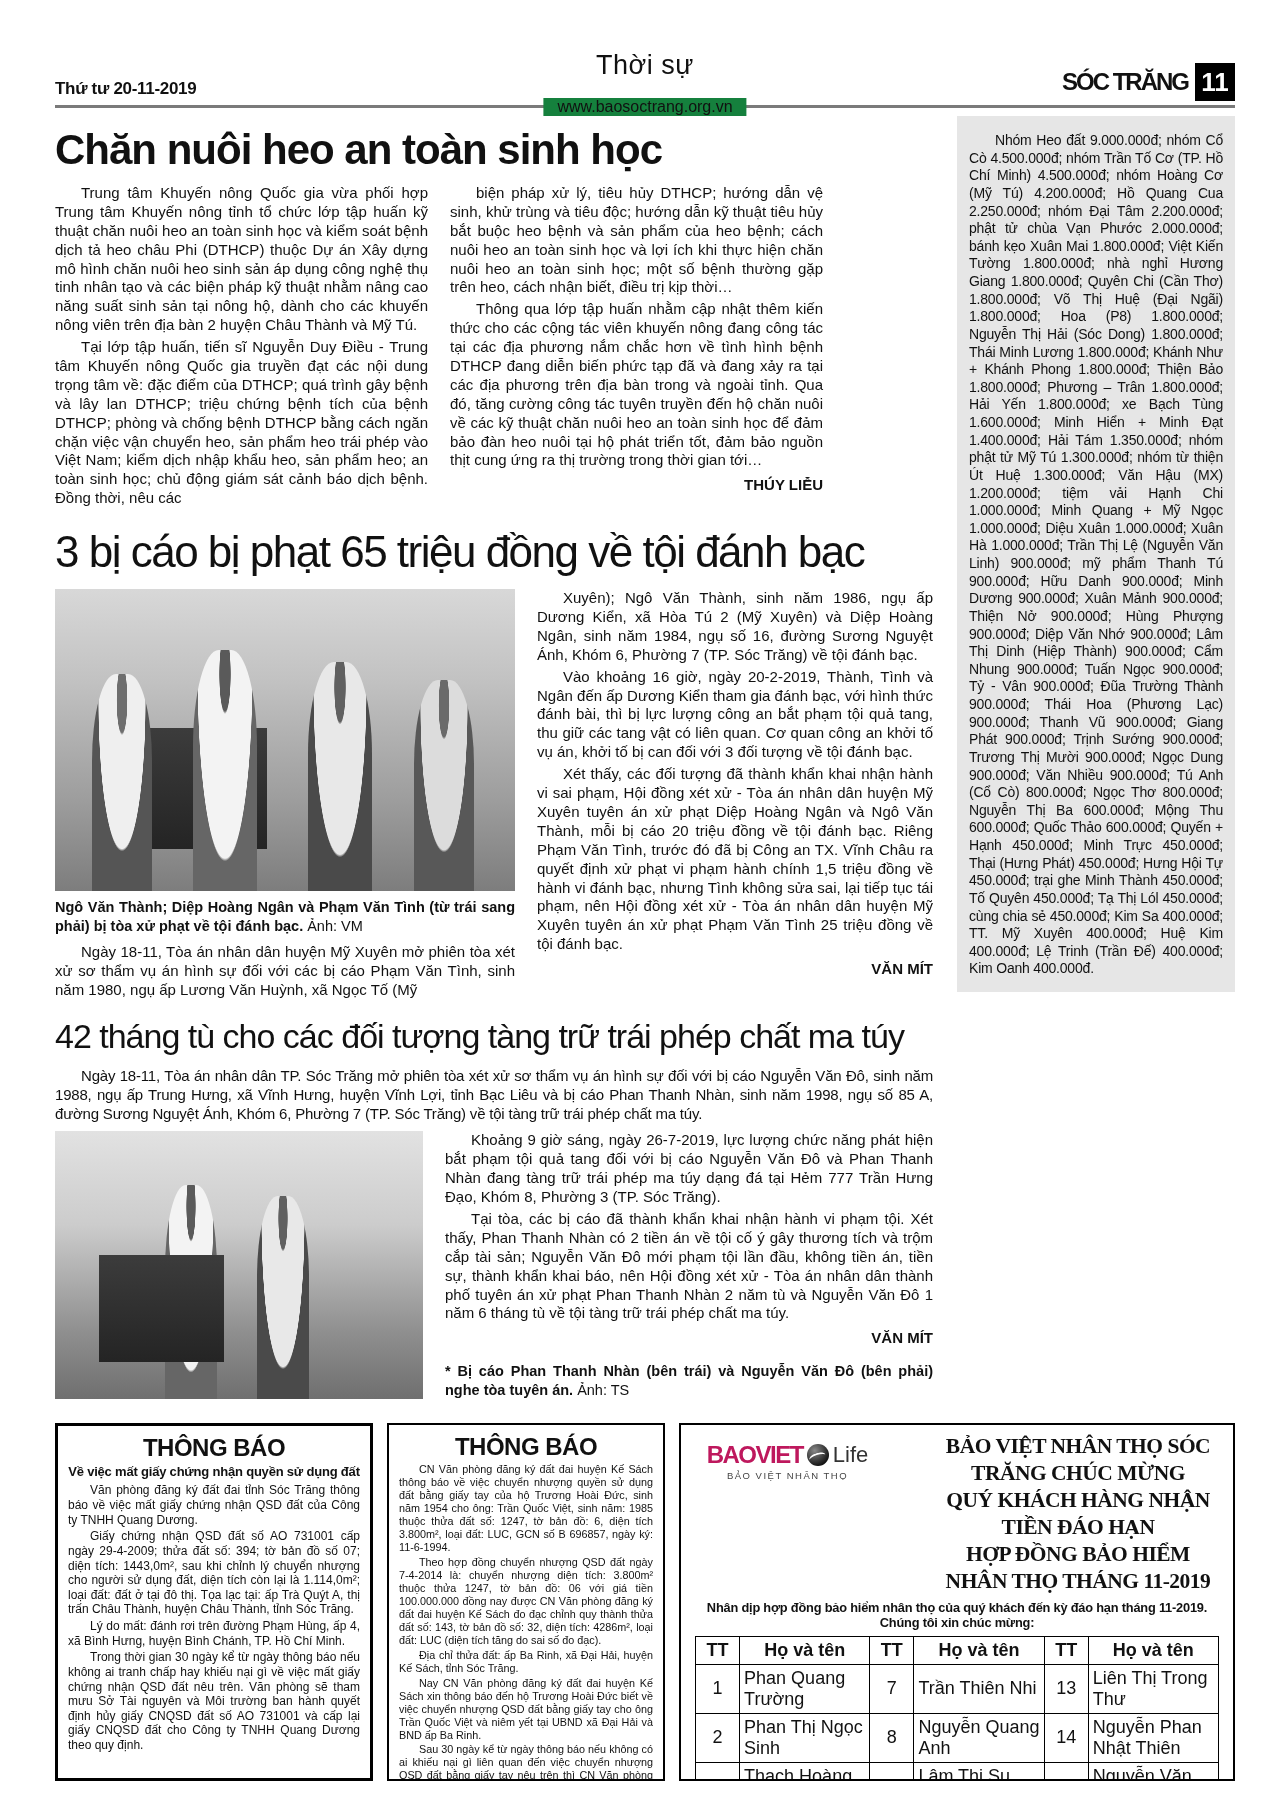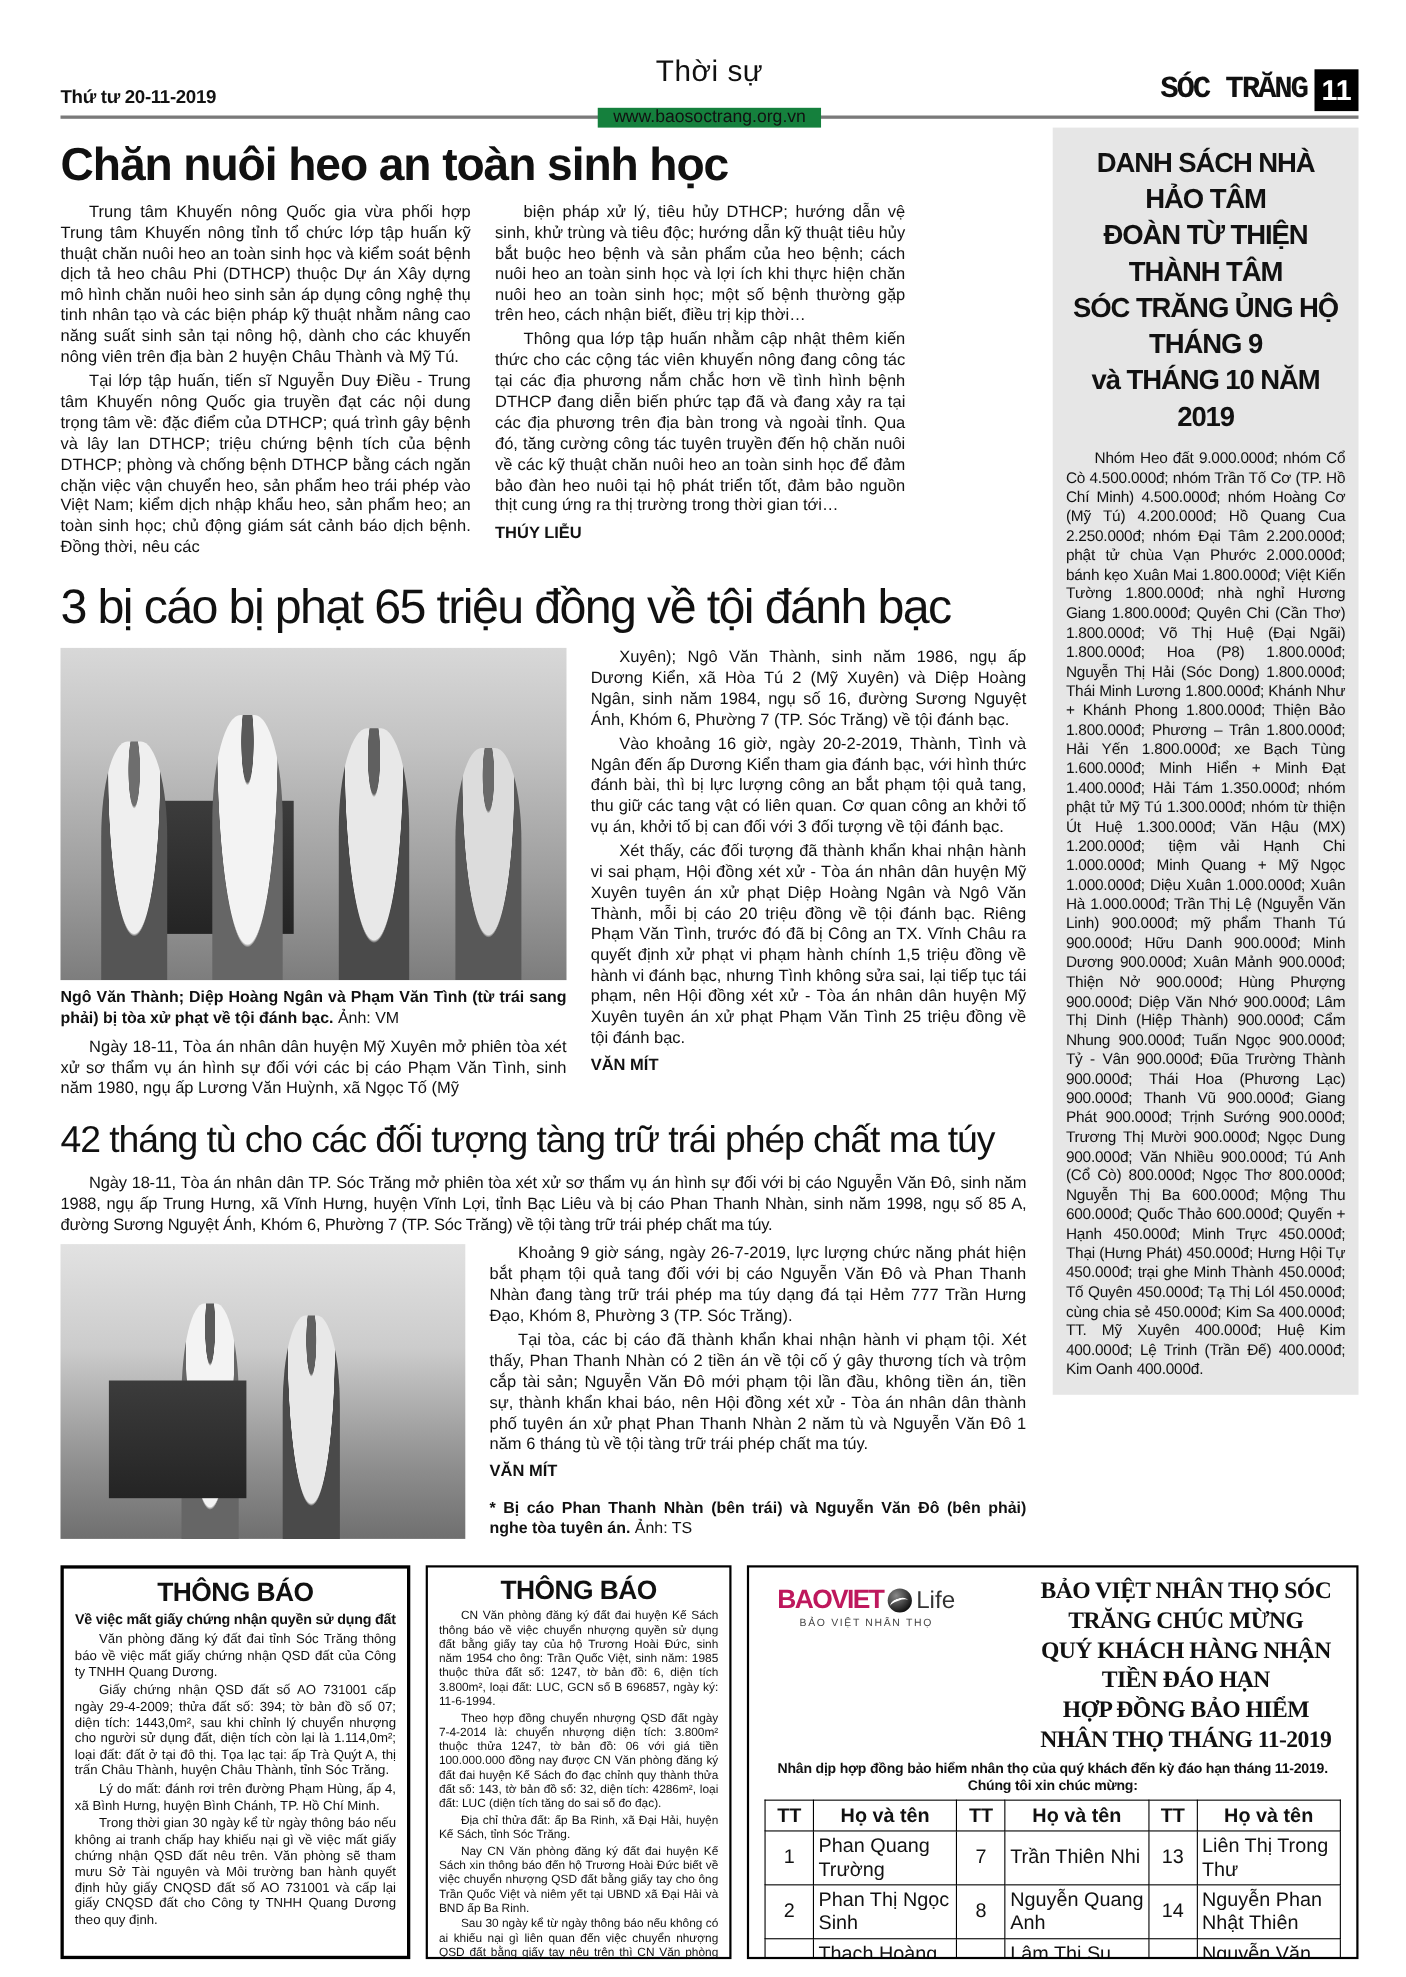--- a/index.html
+++ b/index.html
@@ -6,37 +6,37 @@
   body { margin: 0; background: #fff; color: #111; font-family: "Liberation Sans", sans-serif; }
   .page { width: 1278px; padding: 46px 43px 40px 55px; background: #fff; }
 
   
   .hdr { position: relative; height: 62px; border-bottom: 3px solid #7a7a7a; }
   .hdr-date { position: absolute; left: 0; bottom: 6px; font-weight: bold; font-size: 17px; letter-spacing: -0.3px; }
   .hdr-center { position: absolute; left: 50%; transform: translateX(-50%); bottom: 24px; text-align: center; width: 300px; }
   .hdr-section { font-size: 27px; letter-spacing: 0.5px; }
   .hdr-url { position: absolute; left: 50%; transform: translateX(-50%); bottom: -11px; background: #15803d; padding: 0 14px; font-size: 16px; }
   .hdr-right { position: absolute; right: 0; bottom: 4px; display: flex; align-items: center; gap: 7px; }
-  .masthead { font-family: Liberation Mono, monospace; font-weight: bold; font-size: 28px; letter-spacing: -2px; line-height: 1; margin-left: 40px; }
+  .masthead { font-family: Liberation Sans, sans-serif; font-weight: bold; font-size: 24px; letter-spacing: -2px; line-height: 1; margin-left: 40px; }
   .pagenum { background: #000; color: #fff; font-weight: bold; font-size: 26px; width: 40px; height: 38px; display: flex; align-items: center; justify-content: center; }
 
   
   .main-row { display: flex; gap: 24px; margin-top: 8px; }
   .left-col { width: 878px; flex: none; }
   .sidebar { flex: 1; background: #e6e6e6; padding: 16px 12px 14px; align-self: flex-start; }
   .sb-title { text-align: center; font-weight: bold; font-size: 25px; line-height: 1.32; letter-spacing: -1px; margin-bottom: 12px; }
   .sb-body { font-size: 14px; line-height: 1.26; text-align: justify; text-indent: 26px; letter-spacing: -0.2px; }
 
   
   .a1-title { font-weight: bold; font-size: 42px; letter-spacing: -1px; margin: 10px 0 10px; }
   .a1-wrap { width: 768px; }
   .cols2 { display: flex; gap: 22px; }
   .cols2 > div { flex: 1; }
   .body-text p { margin: 0 0 3px; font-size: 15px; line-height: 1.26; text-align: justify; text-indent: 26px; }
-  .byline { font-weight: bold; font-size: 15px; margin-top: 6px; }
+  .byline { text-align: right; font-weight: bold; font-size: 15px; margin-top: 6px; }
 
   .a2-title { font-weight: 400; font-size: 44px; letter-spacing: -1.5px; margin: 16px 0 12px; }
   .a2-row { display: flex; gap: 22px; }
   .a2-left { width: 460px; flex: none; }
   .a2-right { flex: 1; }
 
   .photo { width: 100%; position: relative; overflow: hidden;
     background: linear-gradient(180deg, #d8d8d8 0%, #c2c2c2 30%, #9d9d9d 70%, #7d7d7d 100%); }
   .photo .fig { position: absolute; bottom: 0; border-radius: 40% 40% 0 0; }
   .fig1 { left: 8%;  width: 13%; height: 72%; background: radial-gradient(ellipse at 50% 12%, #6e6e6e 0 12%, #efefef 13% 55%, #555 56%); }
@@ -168,26 +168,20 @@
               <b>* Bị cáo Phan Thanh Nhàn (bên trái) và Nguyễn Văn Đô (bên phải) nghe tòa tuyên án.</b>
               <span>Ảnh: TS</span>
             </div>
           </div>
         </div>
       </div>
 
     </div>
 
     <div class="sidebar">
-      <div class="sb-title">
-        <div>DANH SÁCH NHÀ HẢO TÂM</div>
-        <div>ĐOÀN TỪ THIỆN THÀNH TÂM</div>
-        <div>SÓC TRĂNG ỦNG HỘ THÁNG 9</div>
-        <div>và THÁNG 10 NĂM 2019</div>
-      </div>
       <div class="sb-body">Nhóm Heo đất 9.000.000đ; nhóm Cổ Cò 4.500.000đ; nhóm Trần Tố Cơ (TP. Hồ Chí Minh) 4.500.000đ; nhóm Hoàng Cơ (Mỹ Tú) 4.200.000đ; Hồ Quang Cua 2.250.000đ; nhóm Đại Tâm 2.200.000đ; phật tử chùa Vạn Phước 2.000.000đ; bánh kẹo Xuân Mai 1.800.000đ; Việt Kiến Tường 1.800.000đ; nhà nghỉ Hương Giang 1.800.000đ; Quyên Chi (Cần Thơ) 1.800.000đ; Võ Thị Huệ (Đại Ngãi) 1.800.000đ; Hoa (P8) 1.800.000đ; Nguyễn Thị Hải (Sóc Dong) 1.800.000đ; Thái Minh Lương 1.800.000đ; Khánh Như + Khánh Phong 1.800.000đ; Thiện Bảo 1.800.000đ; Phương – Trân 1.800.000đ; Hải Yến 1.800.000đ; xe Bạch Tùng 1.600.000đ; Minh Hiển + Minh Đạt 1.400.000đ; Hải Tám 1.350.000đ; nhóm phật tử Mỹ Tú 1.300.000đ; nhóm từ thiện Út Huệ 1.300.000đ; Văn Hậu (MX) 1.200.000đ; tiệm vải Hạnh Chi 1.000.000đ; Minh Quang + Mỹ Ngọc 1.000.000đ; Diệu Xuân 1.000.000đ; Xuân Hà 1.000.000đ; Trần Thị Lệ (Nguyễn Văn Linh) 900.000đ; mỹ phẩm Thanh Tú 900.000đ; Hữu Danh 900.000đ; Minh Dương 900.000đ; Xuân Mảnh 900.000đ; Thiện Nở 900.000đ; Hùng Phượng 900.000đ; Diệp Văn Nhớ 900.000đ; Lâm Thị Dinh (Hiệp Thành) 900.000đ; Cẩm Nhung 900.000đ; Tuấn Ngọc 900.000đ; Tỷ - Vân 900.000đ; Đũa Trường Thành 900.000đ; Thái Hoa (Phương Lạc) 900.000đ; Thanh Vũ 900.000đ; Giang Phát 900.000đ; Trịnh Sướng 900.000đ; Trương Thị Mười 900.000đ; Ngọc Dung 900.000đ; Văn Nhiều 900.000đ; Tú Anh (Cổ Cò) 800.000đ; Ngọc Thơ 800.000đ; Nguyễn Thị Ba 600.000đ; Mộng Thu 600.000đ; Quốc Thảo 600.000đ; Quyến + Hạnh 450.000đ; Minh Trực 450.000đ; Thại (Hưng Phát) 450.000đ; Hưng Hội Tự 450.000đ; trại ghe Minh Thành 450.000đ; Tố Quyên 450.000đ; Tạ Thị Lól 450.000đ; cùng chia sẻ 450.000đ; Kim Sa 400.000đ; TT. Mỹ Xuyên 400.000đ; Huệ Kim 400.000đ; Lệ Trinh (Trần Đế) 400.000đ; Kim Oanh 400.000đ.</div>
     </div>
   </div>
 
   <div class="notices">
 
     <div class="nbox nbox1">
       <div class="nb-title">THÔNG BÁO</div>
       <div class="nb-sub">Về việc mất giấy chứng nhận quyền sử dụng đất</div>
       <div class="nb-body1">

